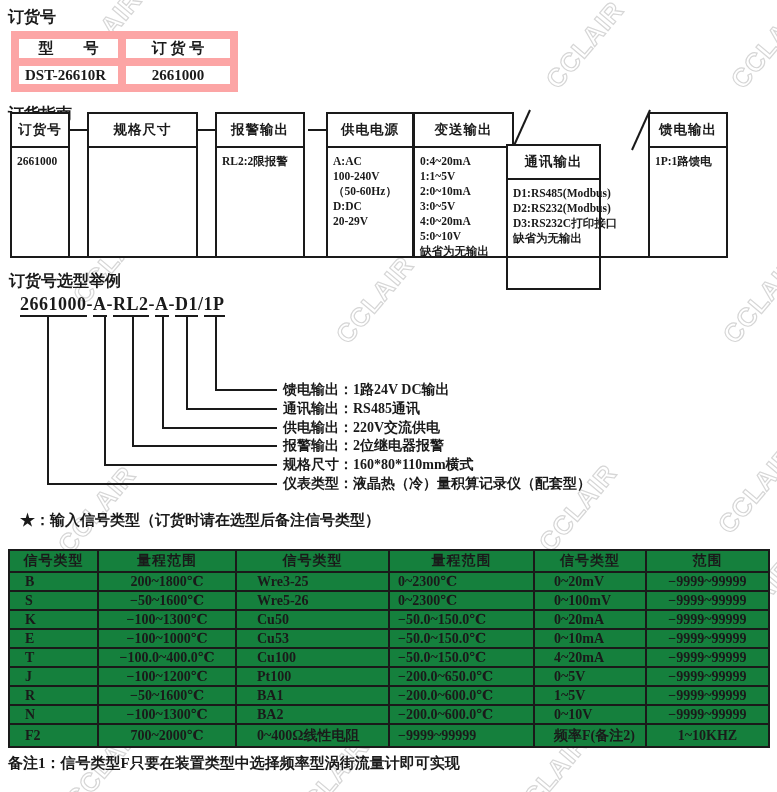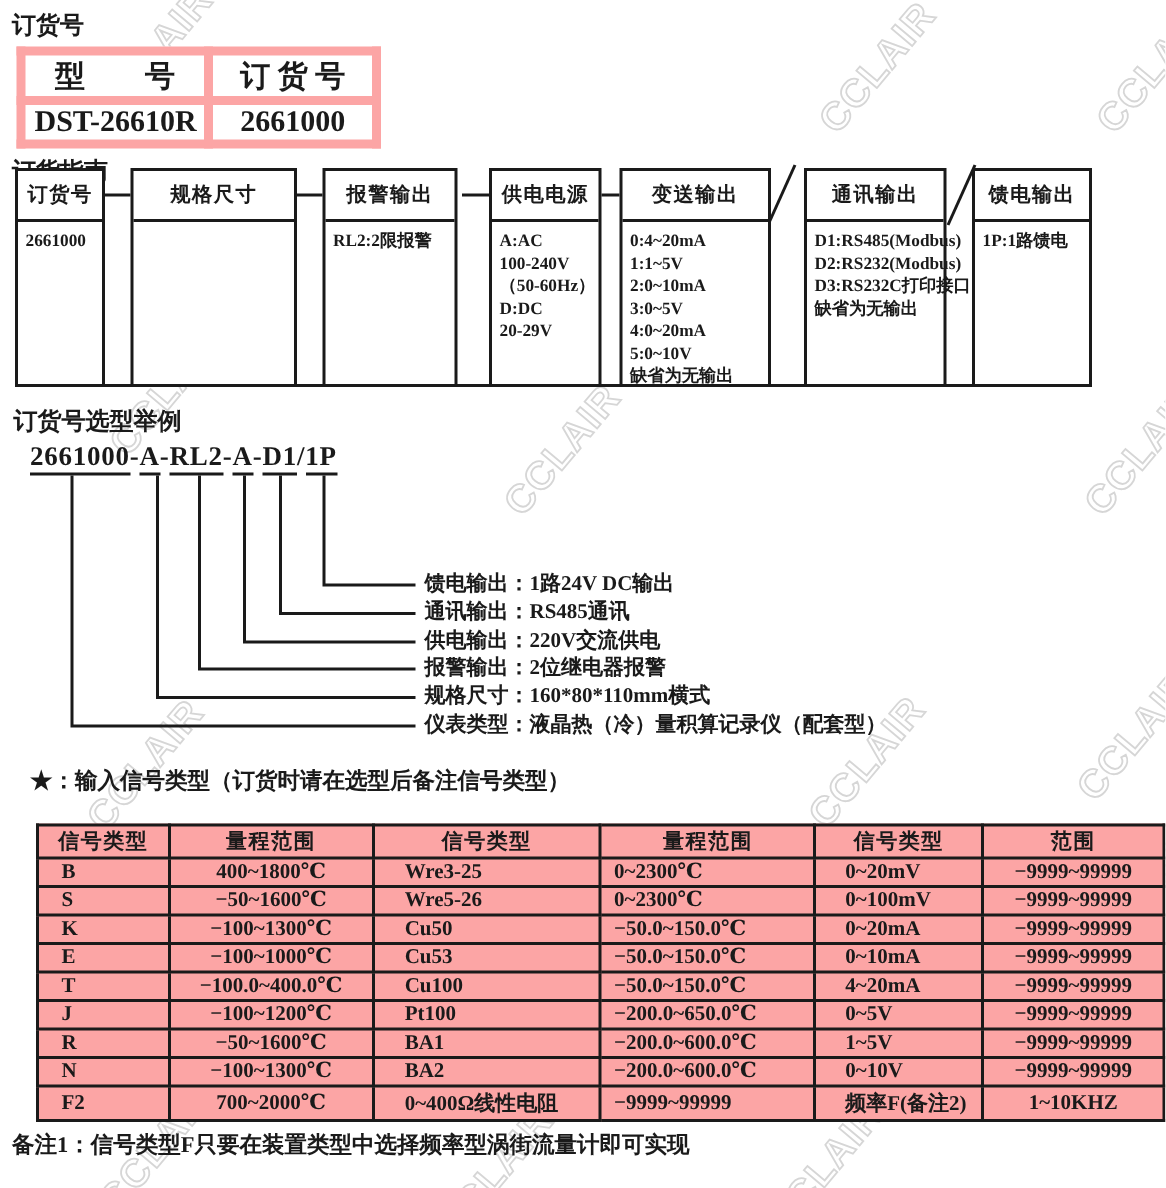--- a/index.html
+++ b/index.html
@@ -7,41 +7,41 @@
         font-family:"Liberation Serif","DejaVu Serif",serif;color:#1a1a1a;font-weight:bold;}
   .title{position:absolute;font-size:16px;font-weight:bold;white-space:nowrap;}
   .t1{left:8px;top:7px;}
   .t2{left:8px;top:104px;}
   .t3{left:9px;top:271px;}
   .t4{left:20px;top:511px;font-size:15px;}
   .note{position:absolute;left:8px;top:754px;font-size:15px;font-weight:bold;white-space:nowrap;}
 
   
   #model-table{position:absolute;left:11px;top:31px;border-collapse:collapse;background:#fff;}
-  #model-table th,#model-table td{border:6px solid #fca5a5;font-size:20px;font-weight:bold;
+  #model-table th,#model-table td{border:8px solid #fca5a5;font-size:15px;font-weight:bold;
         height:18px;padding:0 5px;text-align:center;white-space:nowrap;}
   #model-table td.lft{text-align:left;padding-left:6px;}
 
   
   .gbox{position:absolute;top:112px;height:146px;border:2px solid #1a1a1a;background:#fff;box-sizing:border-box;}
   .gbox .hd{height:32px;border-bottom:2px solid #1a1a1a;display:flex;align-items:center;
         justify-content:center;font-size:13.5px;letter-spacing:1px;white-space:nowrap;}
   .gbox .bd{padding:6px 2px 0 5px;font-size:11.5px;line-height:15px;white-space:nowrap;}
   #guide-bottom{position:absolute;left:10px;top:256px;width:718px;height:2px;background:#1a1a1a;}
 
   
   #code-line{position:absolute;left:20px;top:294px;font-size:18px;letter-spacing:.5px;white-space:nowrap;}
   #code-line .u{border-bottom:2px solid #1a1a1a;padding-bottom:1px;}
   .callout{position:absolute;left:283px;height:19px;line-height:19px;font-size:14px;white-space:nowrap;}
 
   
   #overlay{position:absolute;left:0;top:0;width:777px;height:792px;pointer-events:none;}
 
   
-  #signal-table{position:absolute;left:24px;top:549px;border-collapse:collapse;table-layout:fixed;background:#fca5a5;}
+  #signal-table{position:absolute;left:8px;top:549px;border-collapse:collapse;table-layout:fixed;background:#15803d;}
   #signal-table th,#signal-table td{border:2px solid #1a1a1a;font-weight:bold;white-space:nowrap;
         overflow:hidden;padding:0;}
   #signal-table th{font-size:14px;height:20px;text-align:center;letter-spacing:1px;}
   #signal-table td{font-size:14px;height:17px;}
   #signal-table tr.last td{height:21px;}
   #signal-table td.c1{padding-left:15px;text-align:left;}
   #signal-table td.c2{text-align:center;}
   #signal-table td.c3{padding-left:20px;text-align:left;}
   #signal-table td.c4{padding-left:8px;text-align:left;}
   #signal-table td.c5{padding-left:19px;text-align:left;}
@@ -120,21 +120,21 @@
       </div>
       <div class="gbox" style="left: 87px; width: 111px;">
         <div class="hd">规格尺寸</div>
       </div>
       <div class="gbox" style="left: 215px; width: 90px;">
         <div class="hd">报警输出</div>
         <div class="bd">
           <div>RL2:2限报警</div>
         </div>
       </div>
-      <div class="gbox" style="left: 326px; width: 75px;">
+      <div class="gbox" style="left: 326px; width: 88px;">
         <div class="hd">供电电源</div>
         <div class="bd">
           <div>A:AC</div>
           <div>100-240V</div>
           <div>（50-60Hz）</div>
           <div>D:DC</div>
           <div>20-29V</div>
         </div>
       </div>
       <div class="gbox" style="left: 413px; width: 101px;">
@@ -142,21 +142,21 @@
         <div class="bd">
           <div>0:4~20mA</div>
           <div>1:1~5V</div>
           <div>2:0~10mA</div>
           <div>3:0~5V</div>
           <div>4:0~20mA</div>
           <div>5:0~10V</div>
           <div>缺省为无输出</div>
         </div>
       </div>
-      <div class="gbox" style="left: 536px; width: 95px;">
+      <div class="gbox" style="left: 506px; width: 95px; margin-top: 32px;">
         <div class="hd">通讯输出</div>
         <div class="bd">
           <div>D1:RS485(Modbus)</div>
           <div>D2:RS232(Modbus)</div>
           <div>D3:RS232C打印接口</div>
           <div>缺省为无输出</div>
         </div>
       </div>
       <div class="gbox" style="left: 648px; width: 80px;">
         <div class="hd">馈电输出</div>
@@ -196,21 +196,21 @@
           <th>量程范围</th>
           <th>信号类型</th>
           <th>量程范围</th>
           <th>信号类型</th>
           <th>范围</th>
         </tr>
       </thead>
       <tbody>
         <tr>
           <td class="c1">B</td>
-          <td class="c2">400~1800℃</td>
+          <td class="c2">200~1800℃</td>
           <td class="c3">Wre3-25</td>
           <td class="c4">0~2300℃</td>
           <td class="c5">0~20mV</td>
           <td class="c6">−9999~99999</td>
         </tr>
         <tr>
           <td class="c1">S</td>
           <td class="c2">−50~1600℃</td>
           <td class="c3">Wre5-26</td>
           <td class="c4">0~2300℃</td>

